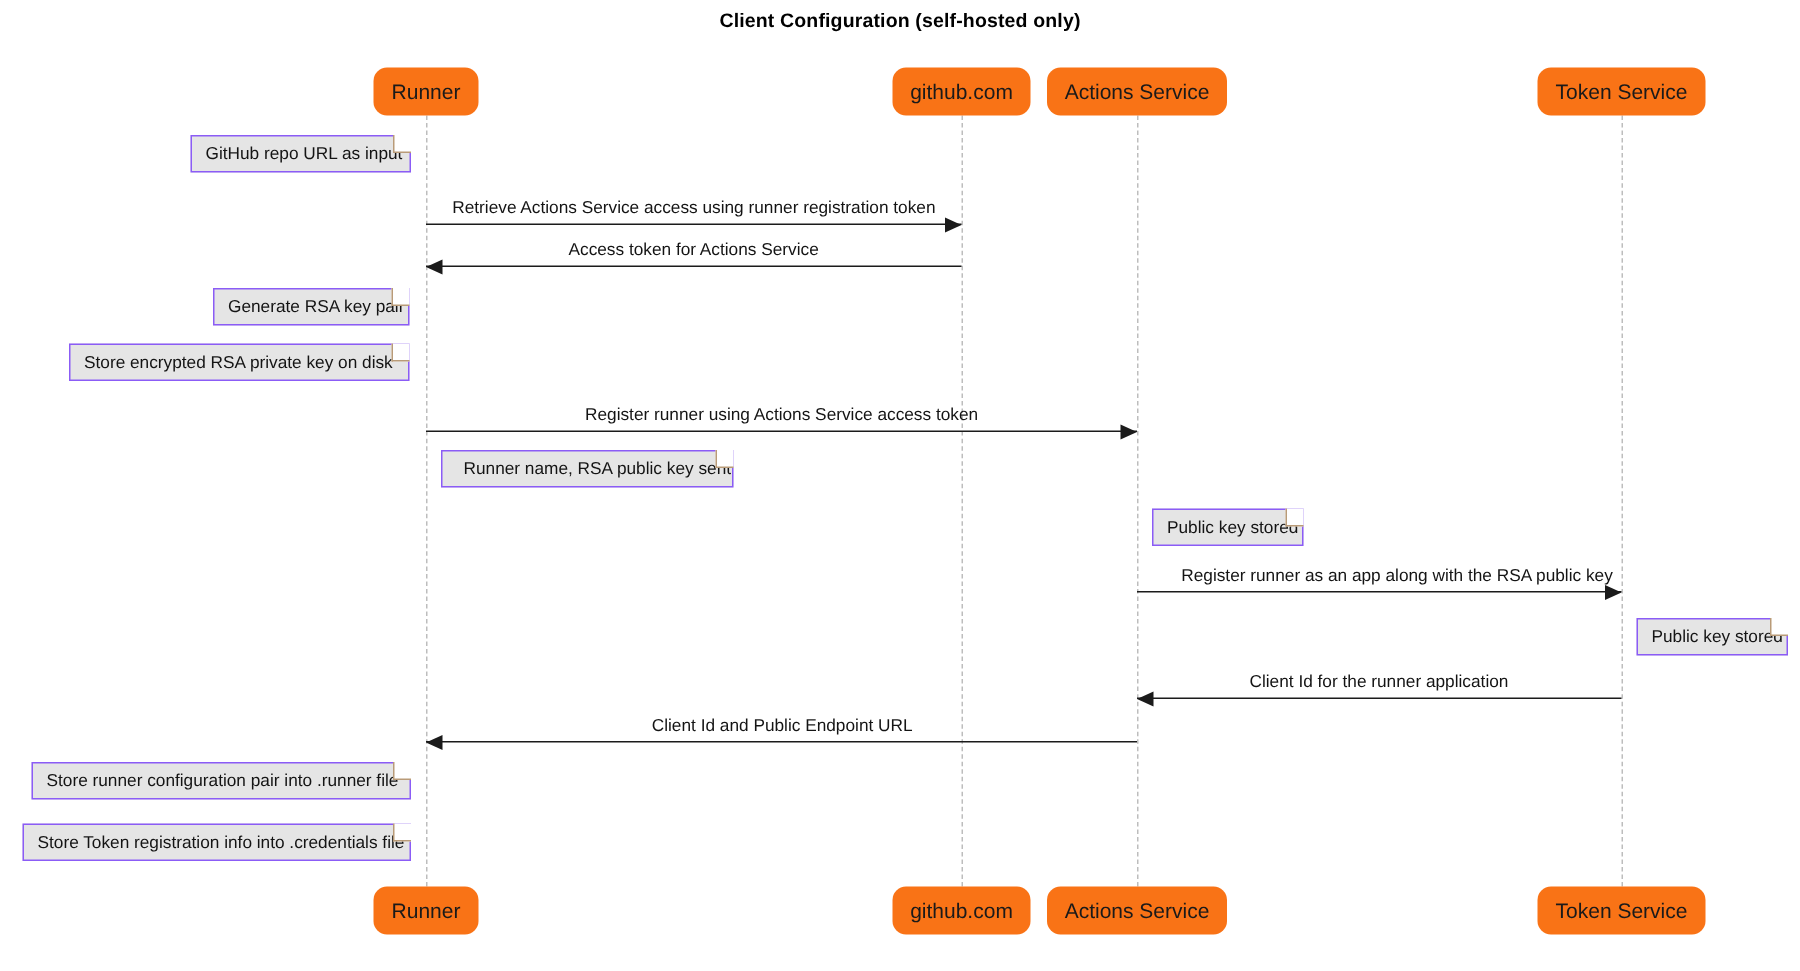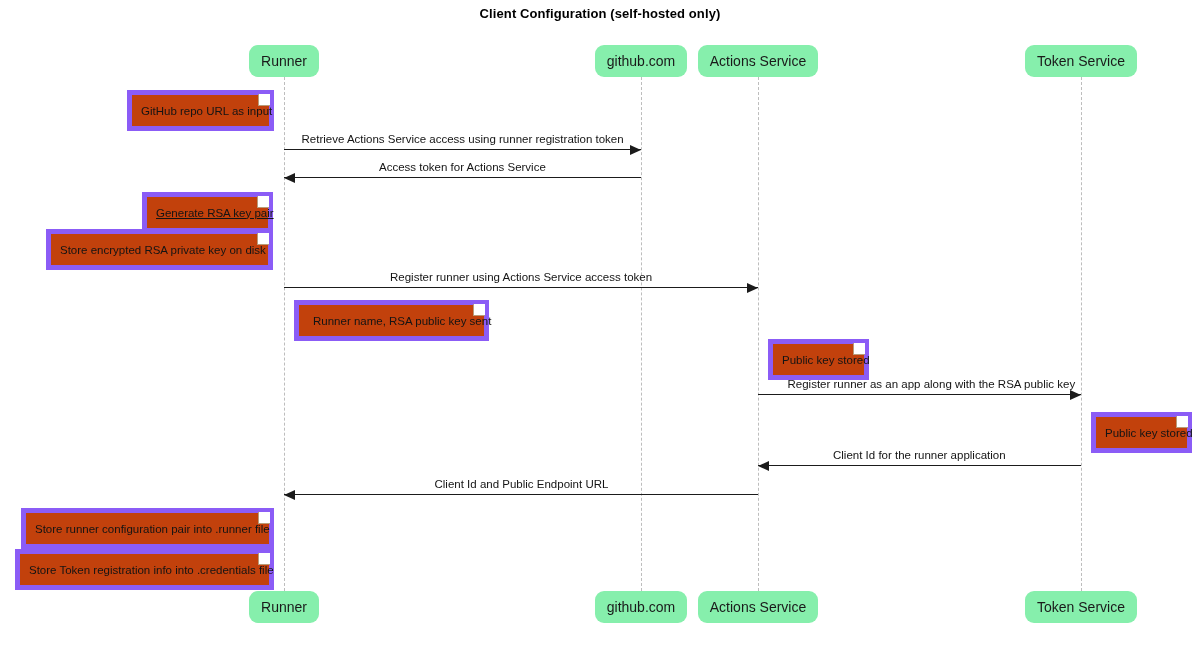--- a/index.html
+++ b/index.html
@@ -28,21 +28,21 @@
     font-size: 13px;
     font-weight: bold;
     color: #000000;
     letter-spacing: 0.1px;
   }
   
   .participant {
     position: absolute;
     height: 32px;
     border-radius: 9px;
-    background: #86efac;
+    background: #f97316;
     color: #1a1a1a;
     font-size: 14px;
     display: flex;
     align-items: center;
     justify-content: center;
     box-sizing: border-box;
     white-space: nowrap;
     padding: 0 12px;
   }
   
@@ -76,30 +76,30 @@
   .msg-label {
     position: absolute;
     font-size: 11.5px;
     color: #141414;
     white-space: nowrap;
     background: transparent;
   }
   
   .note {
     position: absolute;
-    background: #c2410c;
-    border: 5px solid #8b5cf6;
+    background: #e5e5e5;
+    border: 1px solid #8b5cf6;
     box-sizing: border-box;
     font-size: 11.5px;
     color: #141414;
     white-space: nowrap;
     display: flex;
     align-items: center;
     padding: 0 9px;
-    height: 41px;
+    height: 25px;
   }
   .note-fold {
     position: absolute;
     top: -1px;
     right: -1px;
     width: 11px;
     height: 11px;
     background: #ffffff;
     border-left: 1px solid #b99b78;
     border-bottom: 1px solid #b99b78;
@@ -160,21 +160,21 @@
       </div>
       <div class="msg-label" style="left: 833px; top: 449px;">Client Id for the runner application</div>
       <div class="message" style="left: 284px; top: 494px; width: 474px;">
         <div class="arrowhead left" style="left: 0px;"></div>
       </div>
       <div class="msg-label" style="left: 434.5px; top: 478px;">Client Id and Public Endpoint URL</div>
       <div class="note" style="left: 127px; top: 90px; width: 147px;">
         <div class="note-fold"></div>
         <span>GitHub repo URL as input</span>
       </div>
-      <div class="note" style="left: 142px; top: 192px; width: 131px; text-decoration: underline;">
+      <div class="note" style="left: 142px; top: 192px; width: 131px;">
         <div class="note-fold"></div>
         <span>Generate RSA key pair</span>
       </div>
       <div class="note" style="left: 46px; top: 229px; width: 227px;">
         <div class="note-fold"></div>
         <span>Store encrypted RSA private key on disk</span>
       </div>
       <div class="note" style="left: 294px; top: 300px; width: 195px; padding-left: 14px;">
         <div class="note-fold"></div>
         <span>Runner name, RSA public key sent</span>

